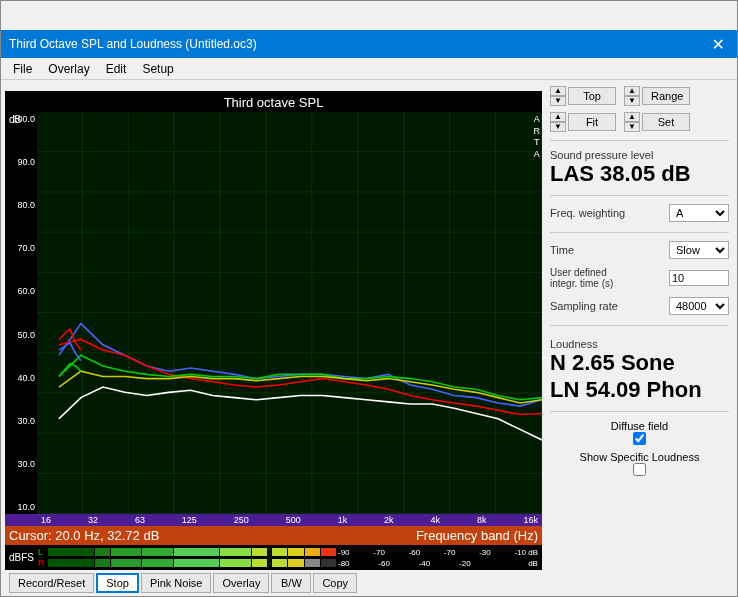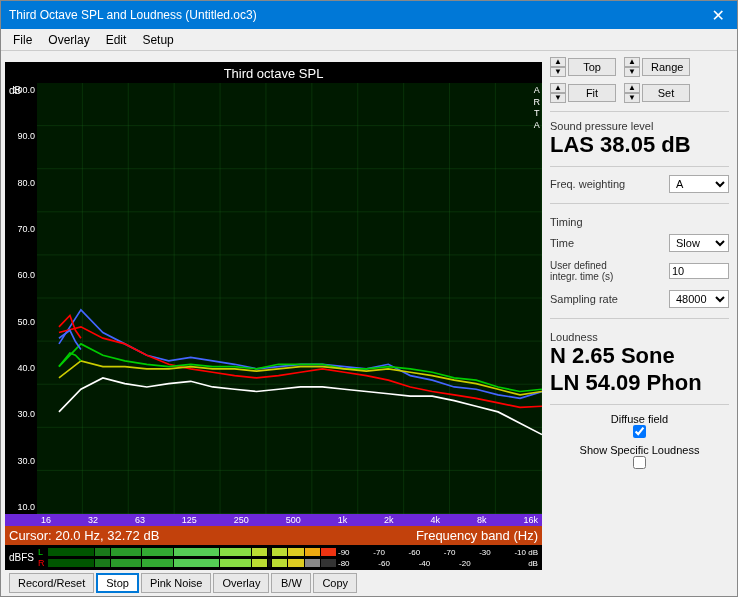--- a/index.html
+++ b/index.html
@@ -25,20 +25,21 @@
     .title-bar {
       background: #0078d7;
       color: white;
       display: flex;
       align-items: center;
       justify-content: space-between;
       padding: 4px 8px;
       font-size: 12px;
       height: 28px;
       flex-shrink: 0;
+      margin-top: 29px;
     }
     .title-bar-title { font-size: 12px; }
     .title-bar-close {
       background: none;
       border: none;
       color: white;
       cursor: pointer;
       font-size: 16px;
       padding: 0 4px;
     }
@@ -227,21 +228,21 @@
               <polyline fill="none" stroke="#00cc00" stroke-width="1.5" points="20,250 30,238 35,240 40,245"></polyline>
 
             </svg>
 
             <div style="position:absolute;right:2px;top:2px;color:white;font-size:9px;line-height:1.3;text-align:center;">A<br>R<br>T<br>A</div>
 
             <div style="position:absolute;left:-28px;top:2px;color:white;font-size:10px;">dB</div>
           </div>
         </div>
 
-        <div style="display:flex; justify-content:space-between; background:#6d28d9; color:white; font-size:9px; padding:1px 4px 1px 36px;">
+        <div style="display:flex; justify-content:space-between; background:#4c1d95; color:white; font-size:9px; padding:1px 4px 1px 36px;">
           <span>16</span>
           <span>32</span>
           <span>63</span>
           <span>125</span>
           <span>250</span>
           <span>500</span>
           <span>1k</span>
           <span>2k</span>
           <span>4k</span>
           <span>8k</span>
@@ -372,21 +373,20 @@
         <span class="field-label">Freq. weighting</span>
         <select class="field-select">
           <option>A</option>
           <option>C</option>
           <option>Z</option>
         </select>
       </div>
 
       <div class="divider"></div>
 
-      <div class="section-label">Timing</div>
       <div class="field-row">
         <span class="field-label">Time</span>
         <select class="field-select">
           <option>Slow</option>
           <option>Fast</option>
           <option>Impulse</option>
           <option>Peak</option>
         </select>
       </div>
       <div class="field-row">

